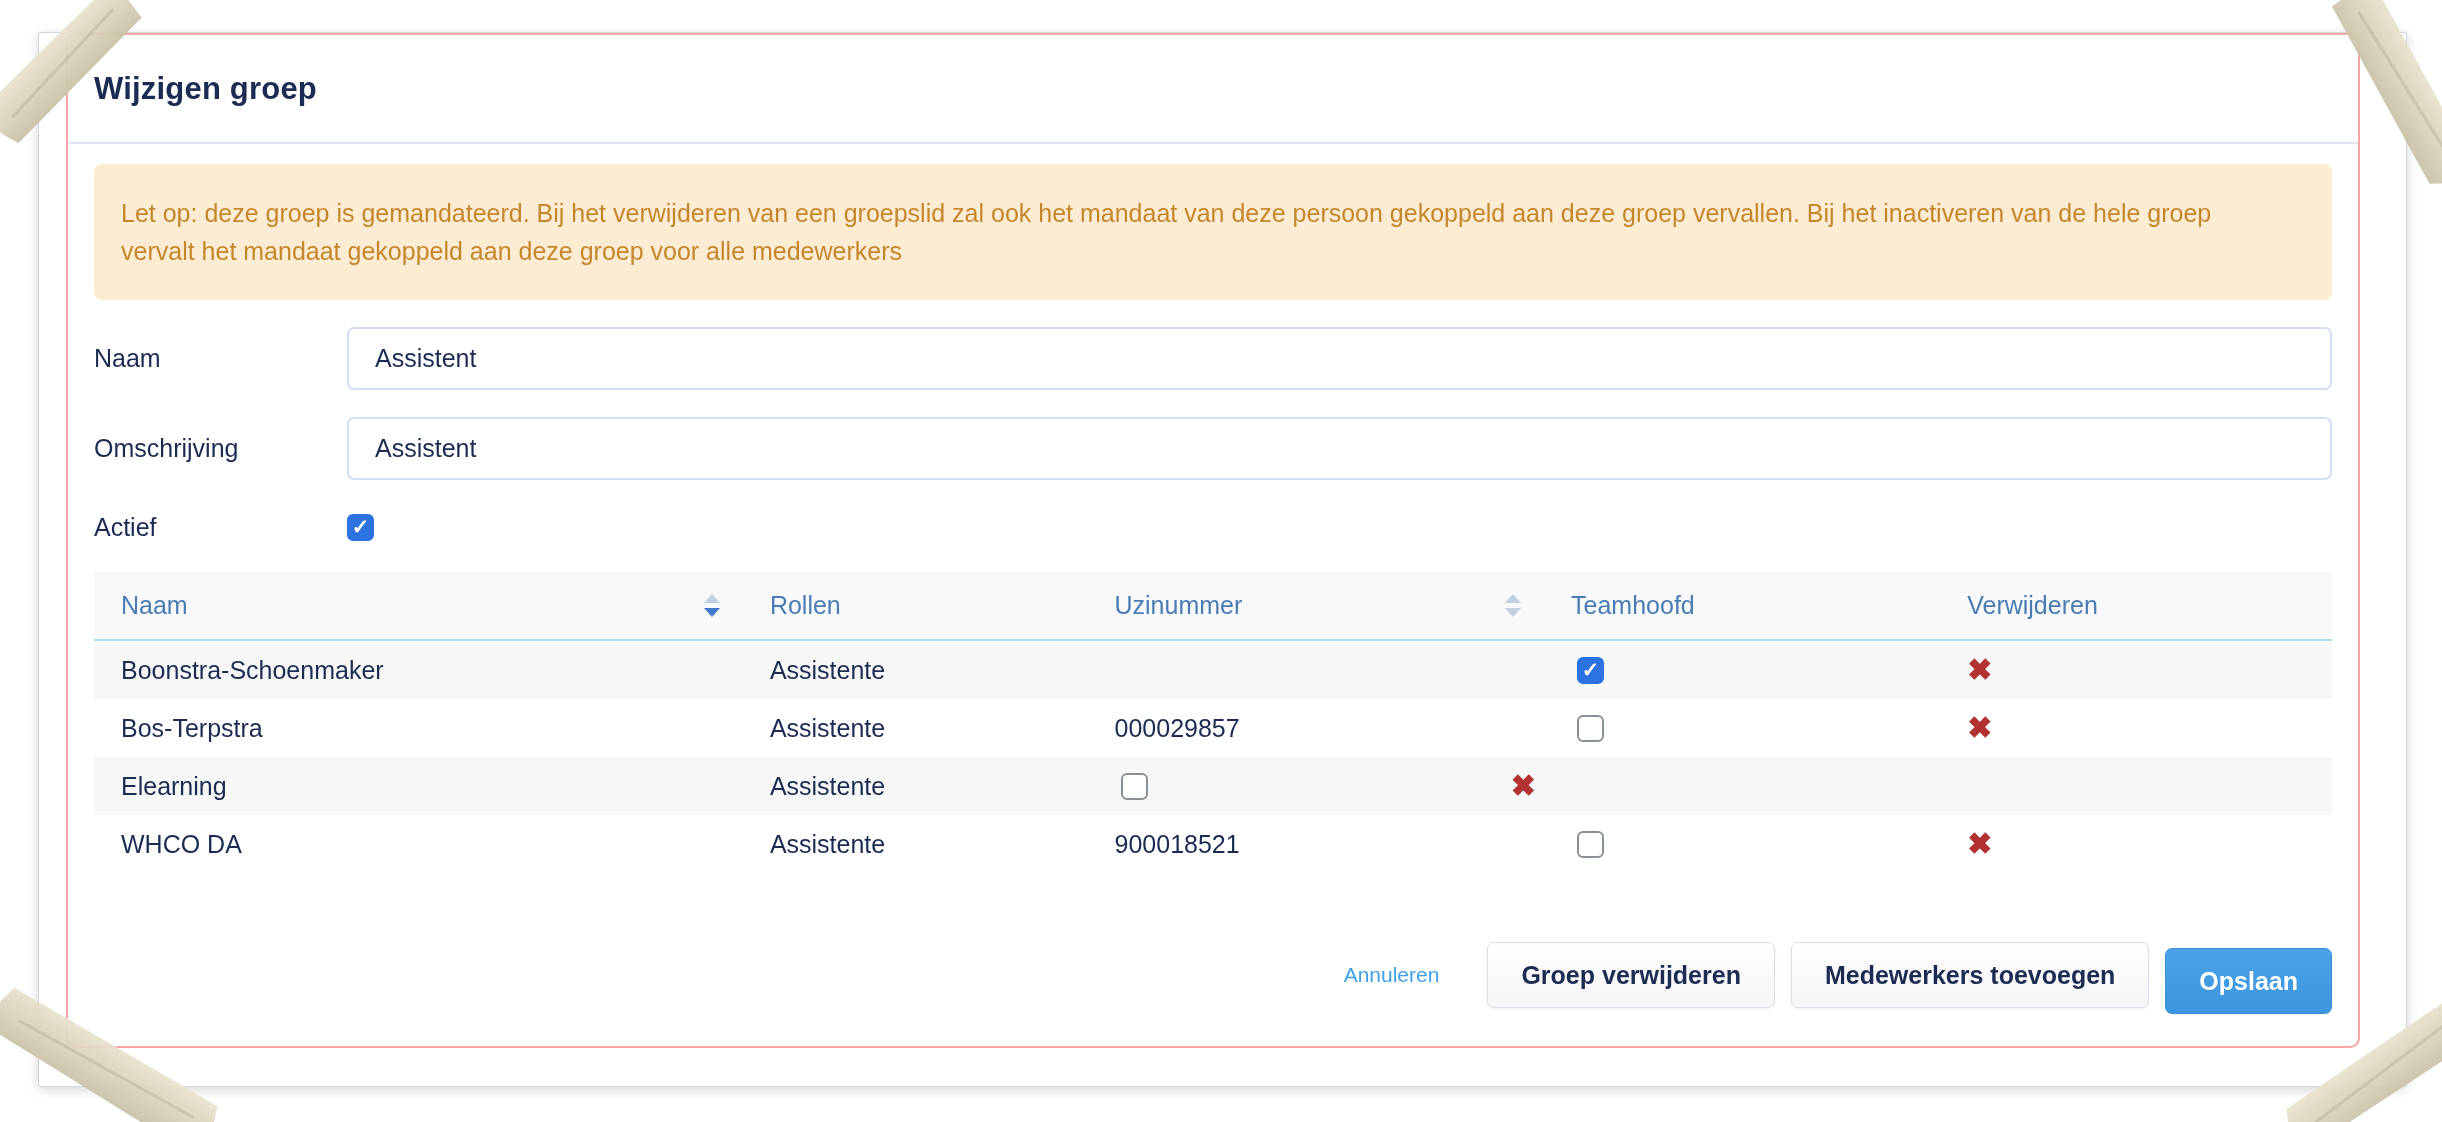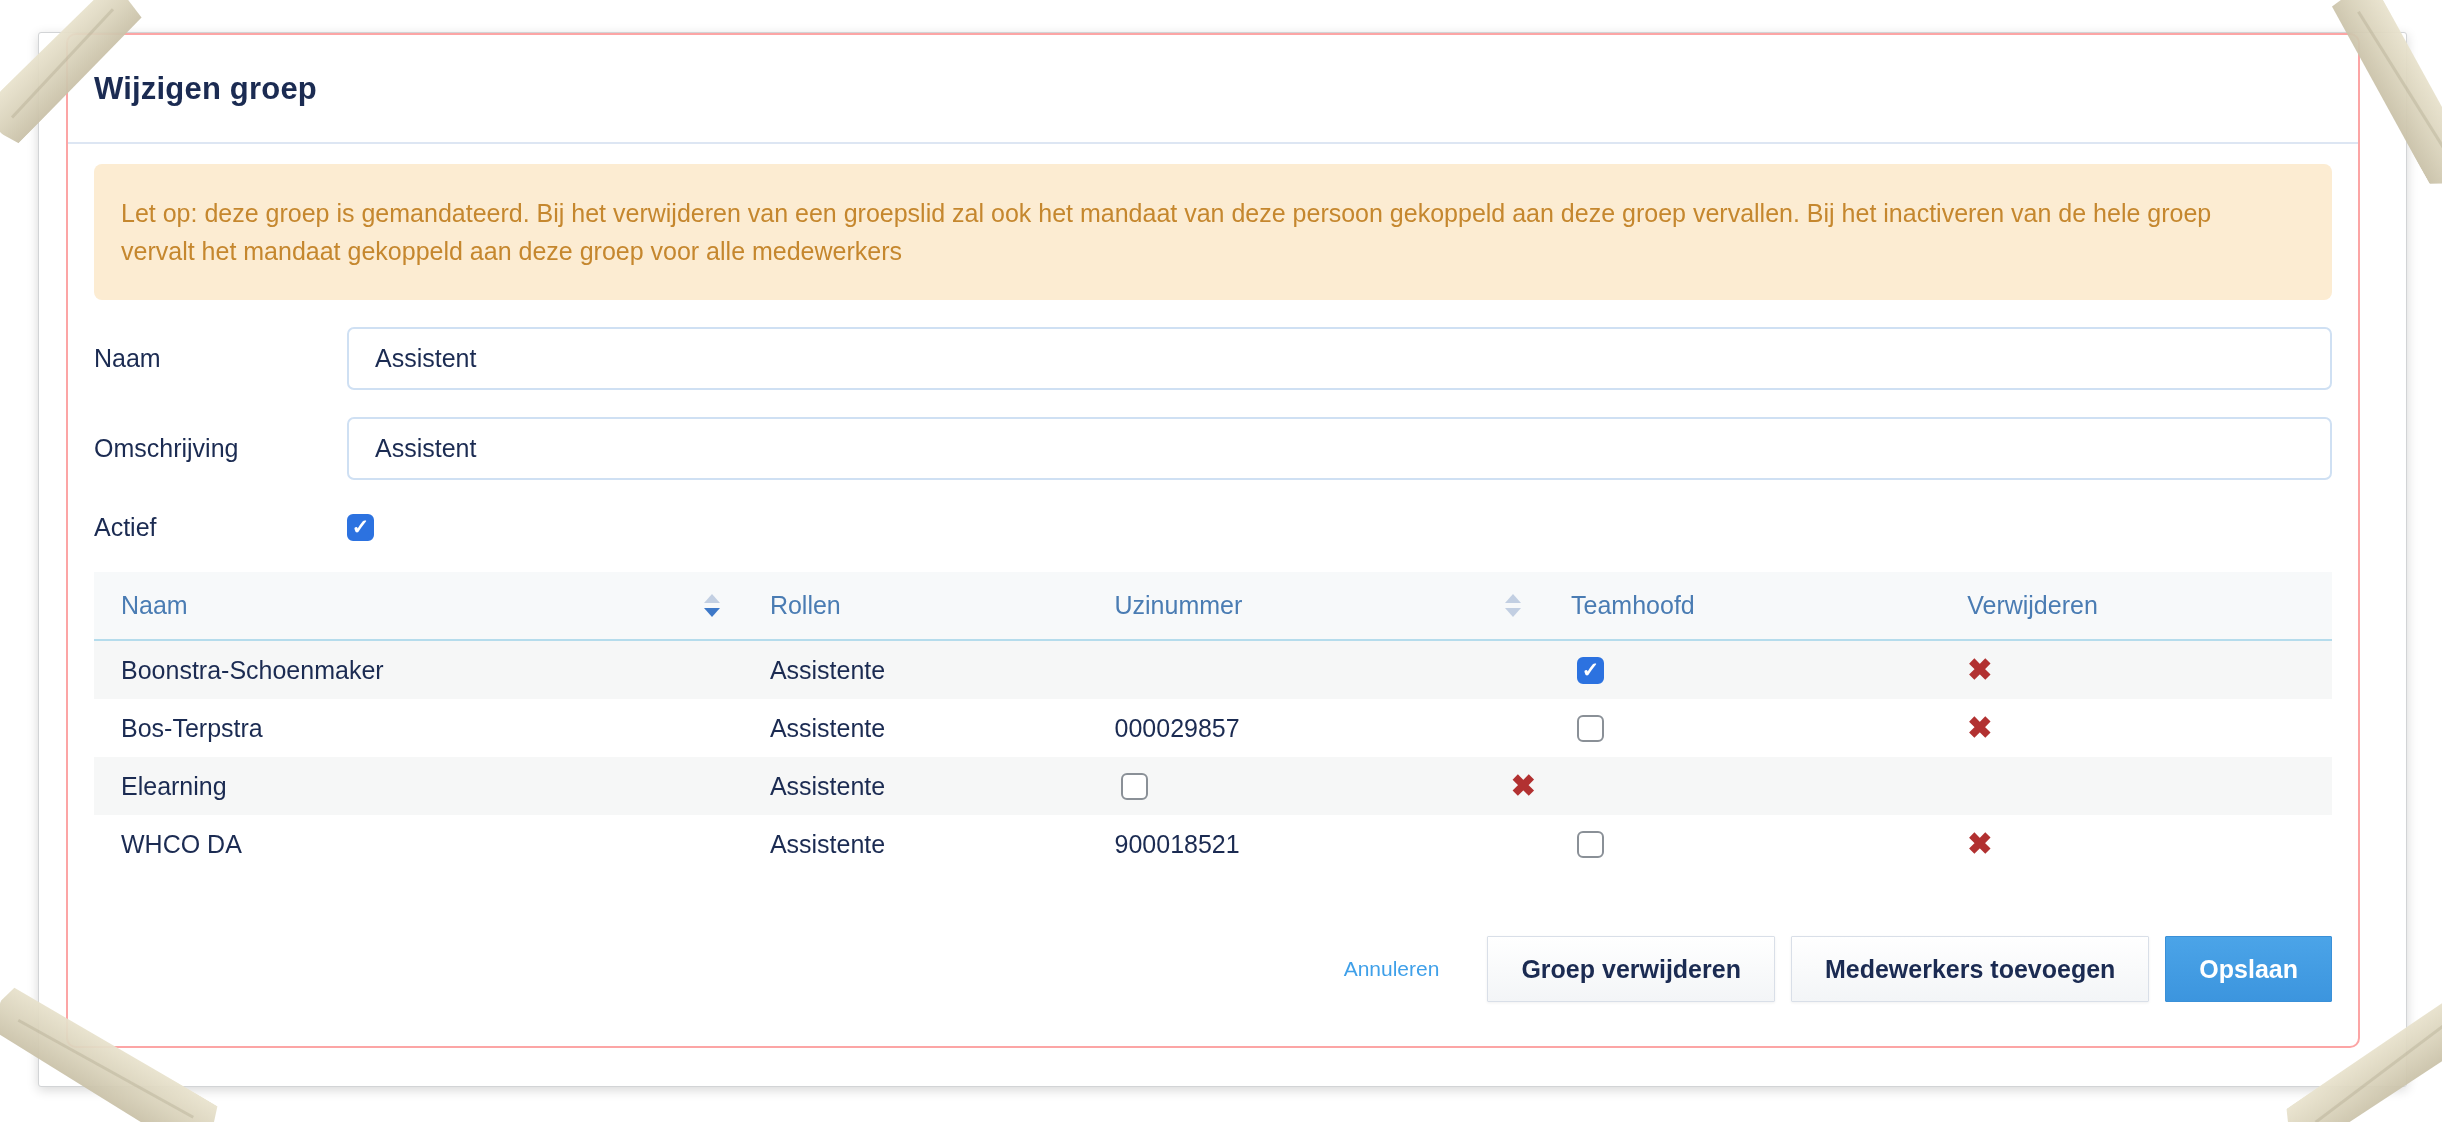--- a/index.html
+++ b/index.html
@@ -130,38 +130,39 @@
   
   .footer{
     margin-top:63px;
     display:flex;align-items:center;justify-content:flex-end;
   }
   .link-btn{
     color:#3fa0e9;font-size:21px;font-weight:500;
     margin-right:48px;cursor:pointer;
   }
   .btn{
-    height:66px;border-radius:1px;
+    height:66px;border-radius:7px;
     font-family:"Liberation Sans", sans-serif;
     font-size:25px;font-weight:700;
     display:inline-flex;align-items:center;justify-content:center;
     padding:8px 33px;box-sizing:border-box;cursor:pointer;text-align:right;
   }
   .btn-outline{
     background:linear-gradient(to bottom,#ffffff,#f3f5f7);
     border:1px solid #d9dfe8;
     color:#1b2b52;
     box-shadow:0 1px 3px rgba(0,0,0,.06);
     margin-right:16px;
   }
   .btn-primary{
     background:linear-gradient(to bottom,#4ba4e8,#3c95de);
     border:1px solid #3a90d8;
     color:#ffffff;
     margin-right:0;
+    margin-top:12px;
   }
   
   .tape{
     position:absolute;
     background:linear-gradient(to bottom, rgba(233,227,206,.95), rgba(216,209,185,.93) 55%, rgba(201,193,168,.95));
     box-shadow:0 2px 5px rgba(90,85,60,.28);
     z-index:10;
   }
   .tape-tl{left:-30px;top:39px;width:185px;height:50px;transform:rotate(-45deg);
     clip-path:polygon(1% 10%,6% 0,97% 4%,100% 40%,98% 96%,3% 100%,0 62%);}

